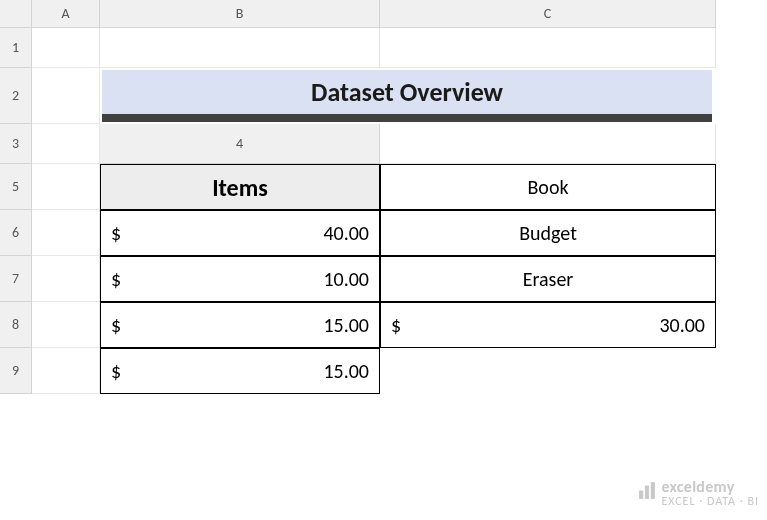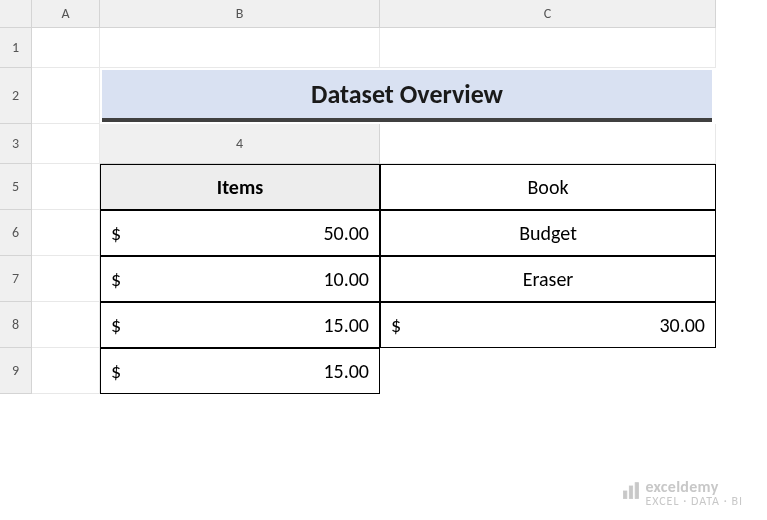--- a/index.html
+++ b/index.html
@@ -44,21 +44,21 @@
     }
     .cell {
       border-right: 1px solid #e8e8e8;
       border-bottom: 1px solid #e8e8e8;
       position: relative;
     }
     .title-banner {
       grid-column: 3 / 5;
       grid-row: 3;
       background: #d9e1f2;
-      border-bottom: 4px solid #404040;
+      border-bottom: 8px solid #404040;
       display: flex;
       align-items: center;
       justify-content: center;
       font-size: 26px;
       font-weight: bold;
       color: #1a1a1a;
       margin: 2px 4px 2px 2px;
     }
     .table-wrap {
       grid-column: 3 / 5;
@@ -68,38 +68,38 @@
       grid-template-rows: repeat(6, 46px);
       padding-right: 4px;
     }
     .th {
       background: #ededed;
       border: 1px solid #000;
       display: flex;
       align-items: center;
       justify-content: center;
       font-weight: bold;
-      font-size: 20px;
+      font-size: 24px;
     }
     .td {
       border: 1px solid #000;
       display: flex;
       align-items: center;
       font-size: 20px;
       padding: 18px 10px;
     }
     .td.center {
       justify-content: center;
     }
     .td.currency {
       justify-content: space-between;
     }
     .watermark {
       position: absolute;
-      right: 24px;
+      right: 8px;
       bottom: 12px;
       color: #c8c8c8;
       font-size: 14px;
       display: flex;
       align-items: center;
       gap: 4px;
     }
     .watermark .wm-title {
       font-size: 16px;
       font-weight: bold;
@@ -144,21 +144,21 @@
   <div class="cell blank"></div>
 
   <div class="row-header">4</div>
   <div class="cell blank"></div>
   <div class="table-wrap">
     <div class="th">Items</div>
 
     <div class="td center">Book</div>
     <div class="td currency">
       <span>$</span>
-      <span>50.00</span>
+      <span>40.00</span>
     </div>
 
     <div class="td center">Budget</div>
     <div class="td currency">
       <span>$</span>
       <span>10.00</span>
     </div>
 
     <div class="td center">Eraser</div>
     <div class="td currency">

